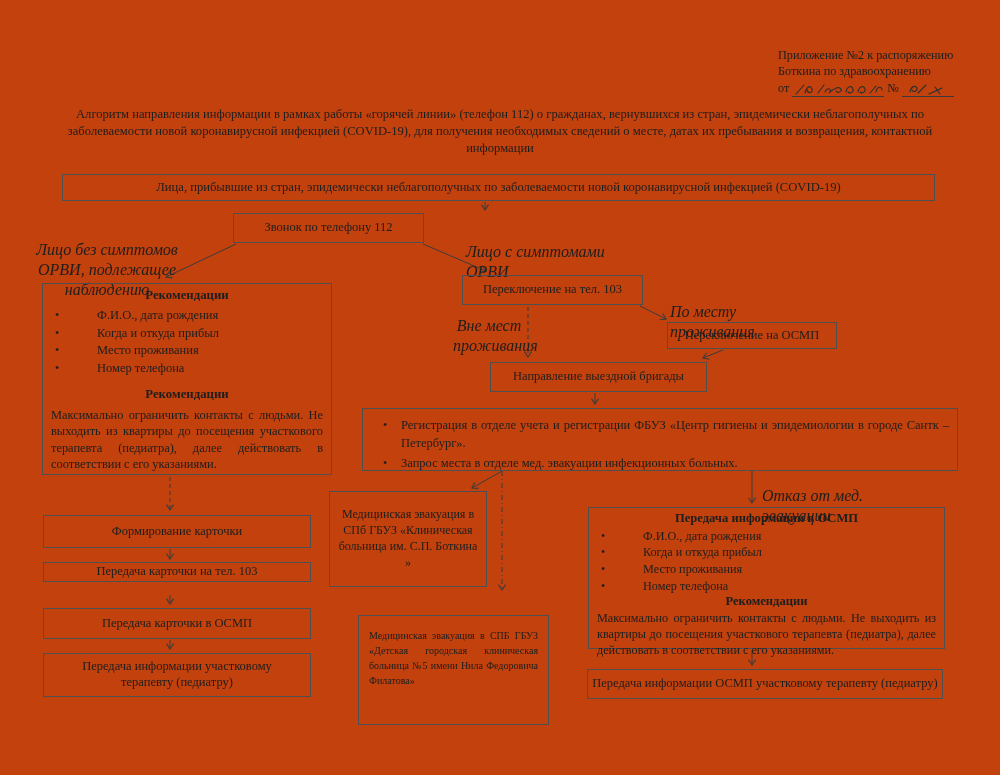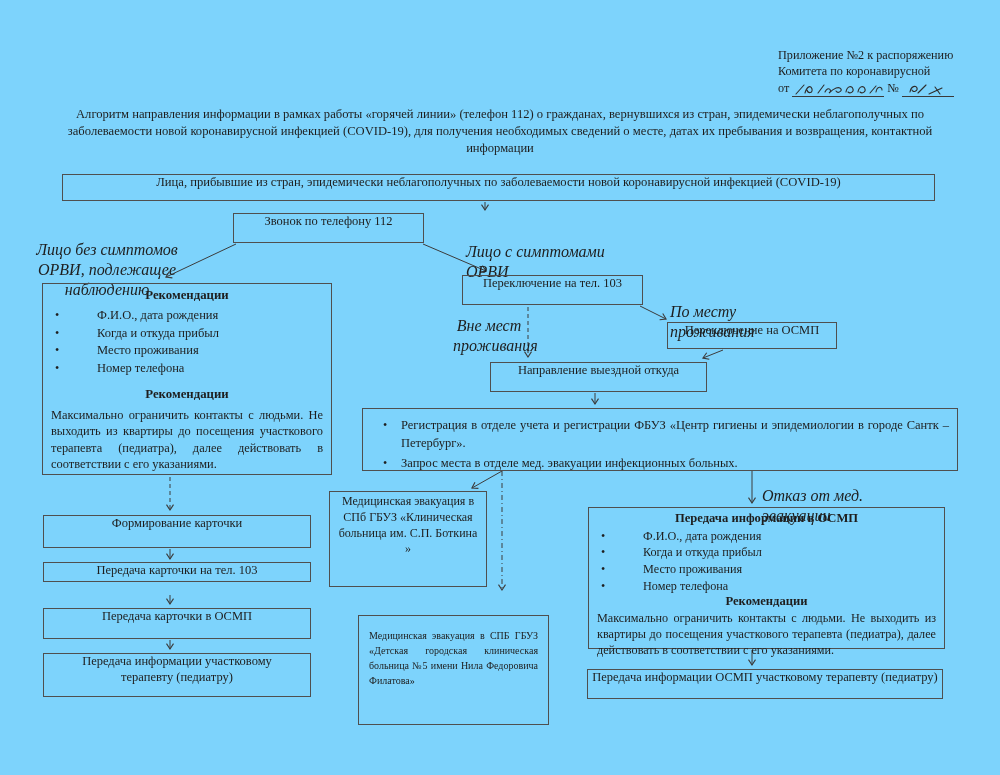--- a/index.html
+++ b/index.html
@@ -1,32 +1,32 @@
 <!DOCTYPE html>
 <html><head>
 <meta charset="utf-8">
 <style>
   html,body { margin:0; padding:0; background:#ffffff; }
   .page {
     position:relative; width:1000px; height:775px;
-    background:#7dd3fc; overflow:hidden;
+    background:#c2410c; overflow:hidden;
     font-family:"Liberation Serif", serif; color:#1e1e1e;
   }
   
   .hdr { position:absolute; left:778px; top:48px; width:192px; font-size:12.2px; line-height:1.28; }
   .hdr-row { display:flex; align-items:flex-end; margin-top:2px; }
   .blank { display:inline-block; border-bottom:1px solid #3a3a3a; height:14px; position:relative; margin:0 3px; }
   .blank svg { position:absolute; left:0; bottom:-2px; }
   
   .doc-title { position:absolute; left:53px; top:106px; width:894px; text-align:center;
     font-size:12.6px; line-height:1.34; }
   
   .box { position:absolute; box-sizing:border-box; border:1px solid #4f4f4f;
     font-size:12.5px; line-height:1.25; background:rgba(255,255,255,0.0); }
-  .cbox { display:flex; align-items:flex-start; justify-content:center; text-align:center; }
+  .cbox { display:flex; align-items:center; justify-content:center; text-align:center; }
   .box-title { font-weight:bold; text-align:center; font-size:12.8px; }
   ul.blist { list-style:none; margin:3px 0 0 0; padding:0; }
   ul.blist li { display:flex; align-items:baseline; padding-left:8px; line-height:1.42; }
   .bul { display:inline-block; width:42px; flex:0 0 42px; padding-left:4px; font-size:12px; }
   .just { text-align:justify; }
   
   .lbl { position:absolute; font-style:italic; font-size:16px; line-height:1.25; }
   .arrows { position:absolute; left:0; top:0; pointer-events:none; }
 </style>
 </head>
@@ -54,21 +54,21 @@
       <path d="M170,640 L170,649" marker-end="url(#arr)"></path>
       <path d="M502,471 L472,488" marker-end="url(#arr)"></path>
       <path d="M502,471 L502,590" stroke-dasharray="5 3 1 3" marker-end="url(#arr)"></path>
       <path d="M752,471 L752,503" marker-end="url(#arr)"></path>
       <path d="M752,650 L752,665" marker-end="url(#arr)"></path>
     </g>
   </svg>
 
   <div class="hdr">
     <div>Приложение  №2 к распоряжению</div>
-    <div>Комитета  по  коронавирусной</div>
+    <div>Боткина  по  здравоохранению</div>
     <div class="hdr-row">
       <span>от</span>
       <span class="blank" style="width:92px;">
         <svg width="92" height="16" viewBox="0 0 92 16">
           <path d="M4,12 L12,3 M13,11 C15,4 19,3 20,7 C21,11 16,12 15,8 M26,11 L32,3 M33,10 C36,3 41,9 37,11 C42,6 47,4 49,7 C50,9 46,12 44,9 M54,10 C55,4 60,3 61,7 C62,10 58,12 56,10 M66,10 C67,4 72,3 73,7 C74,10 70,12 68,10 M78,11 L84,4 M84,10 C85,4 90,4 90,8" fill="none" stroke="#2e2e2e" stroke-width="1.1" stroke-linecap="round"></path>
         </svg>
       </span>
       <span>№</span>
       <span class="blank" style="width:52px;">
         <svg width="52" height="16" viewBox="0 0 52 16">
@@ -120,21 +120,21 @@
 
   <div class="box cbox" style="left:462px;top:275px;width:181px;height:30px;">
     <span>Переключение на тел. 103</span>
   </div>
 
   <div class="box cbox" style="left:667px;top:322px;width:170px;height:27px;">
     <span>Переключение на ОСМП</span>
   </div>
 
   <div class="box cbox" style="left:490px;top:362px;width:217px;height:30px;">
-    <span>Направление выездной откуда</span>
+    <span>Направление выездной бригады</span>
   </div>
 
   <div class="box" style="left:362px;top:408px;width:596px;height:63px;padding:5px 8px;">
     <ul class="blist">
       <li>
           <span class="bul" style="width:18px;flex:0 0 18px;">•</span>
           <span class="just" style="display:block;width:100%;">Регистрация в отделе учета и регистрации ФБУЗ «Центр гигиены и эпидемиологии в городе Сантк – Петербург».</span>
         </li>
       <li style="margin-top:2px;">
           <span class="bul" style="width:18px;flex:0 0 18px;">•</span>

